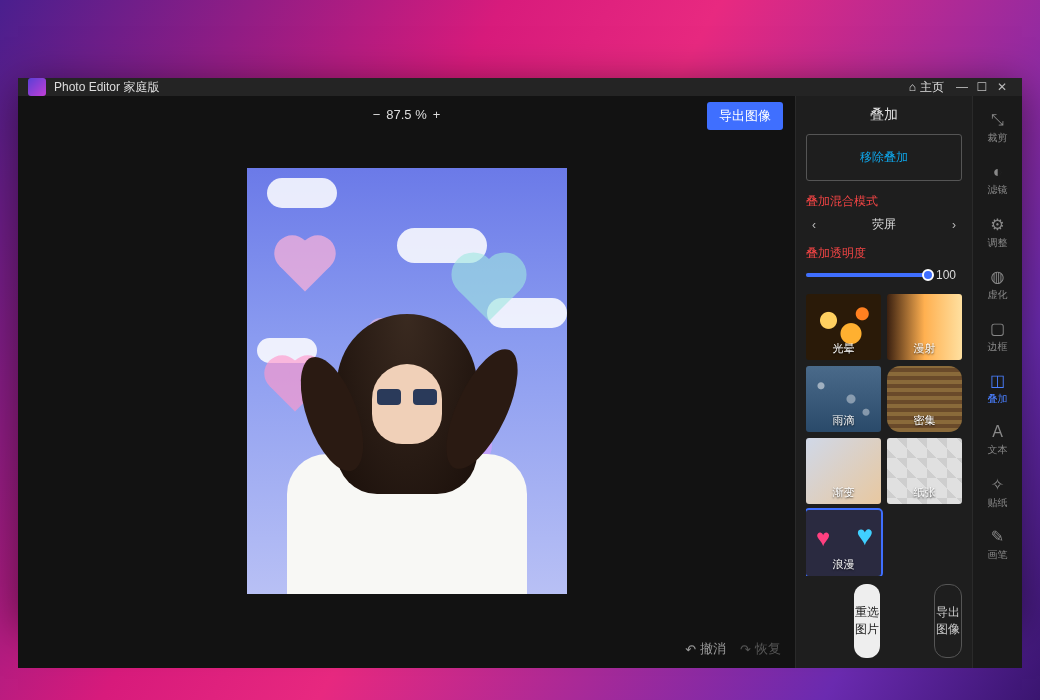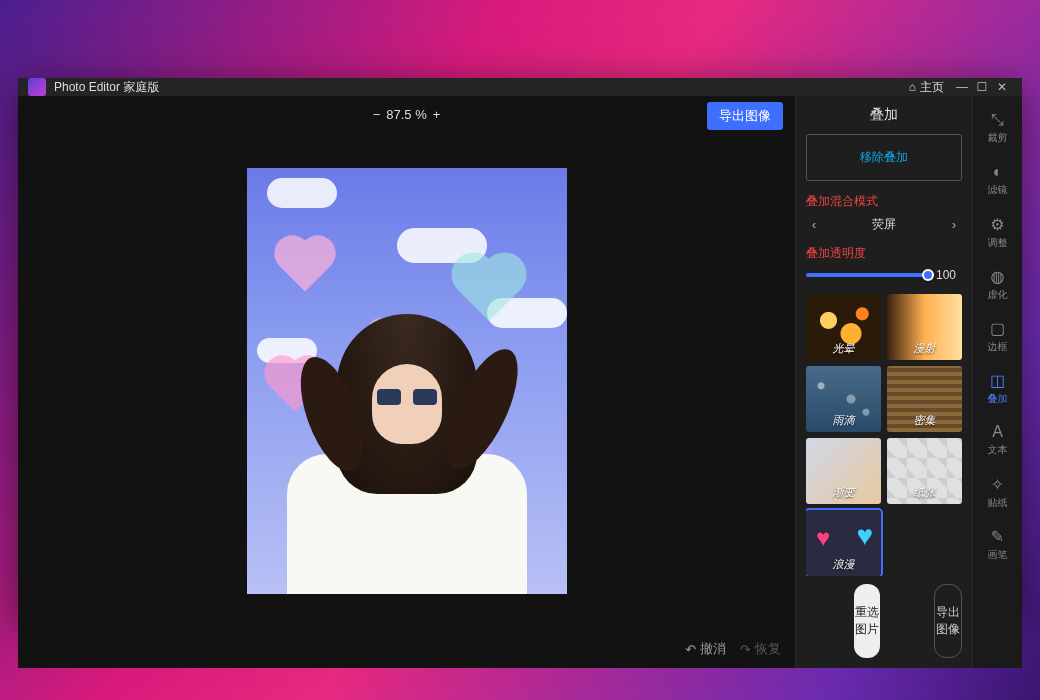--- a/index.html
+++ b/index.html
@@ -94,27 +94,27 @@
 .mode-selector { display:flex; align-items:center; justify-content:space-between; margin-bottom:12px;}
 .mode-selector .arrow{cursor:pointer;color:#bbb;font-size:12px;padding:0 6px;}
 .mode-selector .mode-val{font-size:12px;color:#ddd;}
 .slider-row{display:flex;align-items:center;gap:8px;margin-bottom:12px;}
 .slider{flex:1;height:4px;background:#444;border-radius:2px;position:relative;}
 .slider .fill{position:absolute;left:0;top:0;height:100%;background:#3f6fff;border-radius:2px;width:100%;}
 .slider .thumb{position:absolute;right:-6px;top:50%;transform:translateY(-50%);width:12px;height:12px;background:#3f6fff;border:2px solid #fff;border-radius:50%;}
 .slider-val{font-size:12px;color:#ddd;width:26px;text-align:left;}
 .overlay-grid{flex:1;overflow:hidden;display:grid;grid-template-columns:1fr 1fr;gap:6px;}
 .overlay-item{height:66px;border-radius:3px;position:relative;cursor:pointer;overflow:hidden;color:#fff;font-size:11px;}
-.overlay-item .lbl{position:absolute;bottom:4px;left:0;right:0;text-align:center;text-shadow:0 1px 2px rgba(0,0,0,0.8);font-style:italic;}
+.overlay-item .lbl{position:absolute;bottom:4px;left:0;right:0;text-align:center;text-shadow:0 1px 2px rgba(0,0,0,0.8);}
 .overlay-item.selected{outline:2px solid #3f6fff;}
 .ov-bokeh{background:radial-gradient(circle at 30% 40%,#ffd060 0 8px,transparent 9px),radial-gradient(circle at 60% 60%,#ffb030 0 10px,transparent 11px),radial-gradient(circle at 75% 30%,#ff8020 0 6px,transparent 7px),#2a1a08;}
 .ov-scatter{background:linear-gradient(90deg,#3a2010,#ffb050,#ffe0a0);}
 .ov-rain{background:linear-gradient(180deg,#4a6a8a,#2a4a6a);position:relative;}
 .ov-rain::before{content:'';position:absolute;inset:0;background:radial-gradient(circle at 20% 30%,rgba(255,255,255,0.5) 0 3px,transparent 4px),radial-gradient(circle at 60% 50%,rgba(255,255,255,0.4) 0 4px,transparent 5px),radial-gradient(circle at 80% 70%,rgba(255,255,255,0.4) 0 3px,transparent 4px);}
-.ov-dense{background:repeating-linear-gradient(0deg,#8a6a3a 0 4px,#6a4a2a 4px 8px),repeating-linear-gradient(90deg,rgba(0,0,0,0.2) 0 4px,transparent 4px 8px);}
+.ov-dense{background:repeating-linear-gradient(0deg,#8a6a3a 0 4px,#6a4a2a 4px 8px),repeating-linear-gradient(90deg,rgba(0,0,0,0.2) 0 4px,transparent 4px 8px);border-radius:13px;}
 .ov-gradient{background:linear-gradient(135deg,#d0d8e8,#e8c8a0);}
 .ov-paper{background:#e0e0e0;background-image:linear-gradient(45deg,rgba(0,0,0,0.08) 25%,transparent 25%,transparent 75%,rgba(0,0,0,0.08) 75%);background-size:20px 20px;}
 .ov-flash{background:radial-gradient(circle at 30% 50%,#ff4060 0 12px,transparent 13px),radial-gradient(circle at 60% 40%,#ffb030 0 14px,transparent 15px),radial-gradient(circle at 80% 60%,#40c0ff 0 10px,transparent 11px),#1a1020;}
 .ov-romance{background:#2a2a40;position:relative;}
 .ov-romance::before{content:'♥';position:absolute;color:#ff4080;font-size:24px;left:10px;top:14px;}
 .ov-romance::after{content:'♥';position:absolute;color:#40d0ff;font-size:28px;right:8px;top:10px;}
 .panel-bottom{display:flex;gap:6px;margin-top:8px;}
 .panel-bottom button{flex:1;font-size:12px;padding:19px 0;border-radius:12px;cursor:pointer;margin-left:48px;}
 .reselect-btn{background:#eee;color:#222;border:none;}
 .export-btn2{background:transparent;color:#ccc;border:1px solid #555;}

